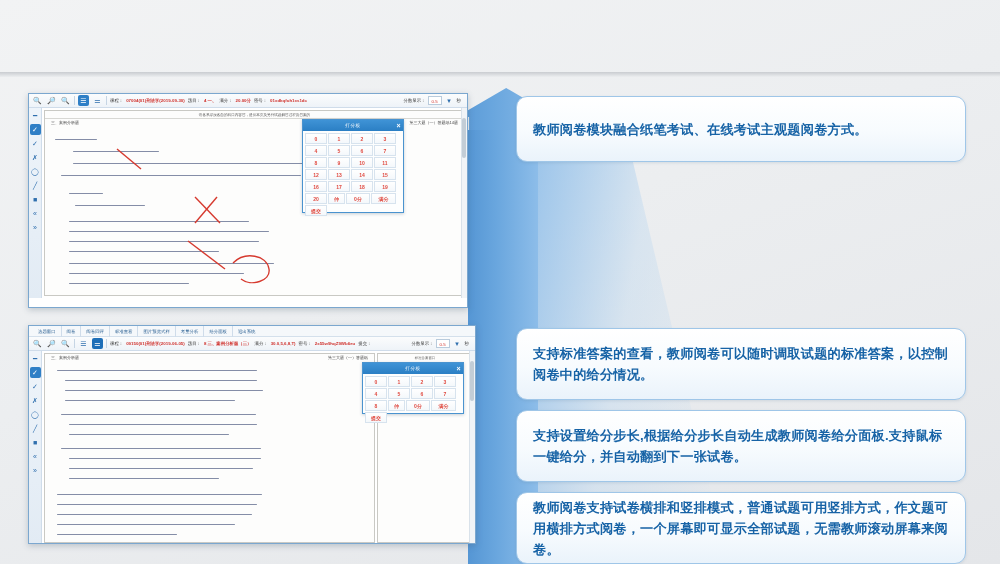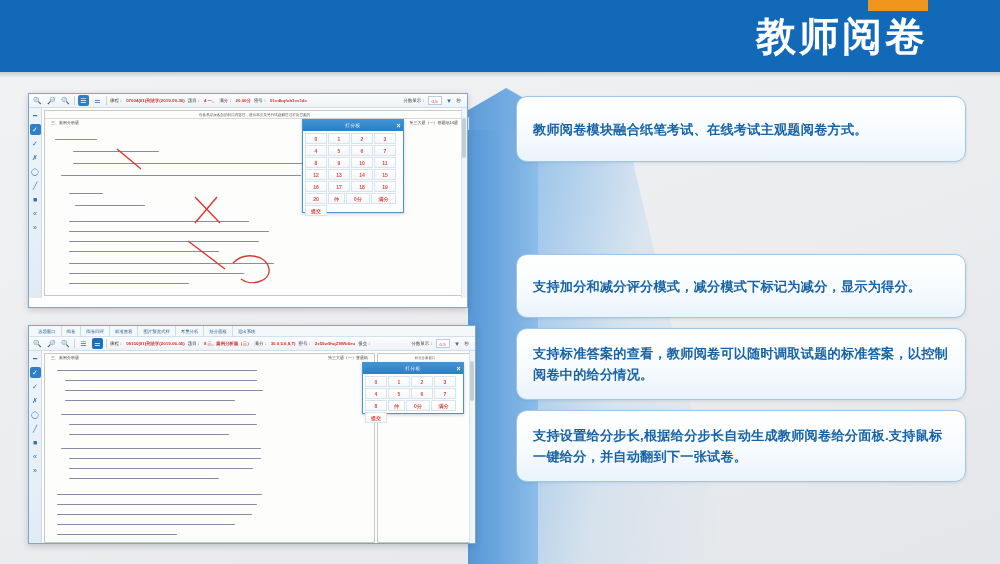--- a/index.html
+++ b/index.html
@@ -181,44 +181,40 @@
   .scroll-thumb{
     position:absolute;right:1px;top:10px;width:4px;height:40px;
     background:#c3cdd6;border-radius:2px;
   }
 </style>
 </head>
 <body>
 
 <div id="stage">
 
-  <div class="header">
-    <div class="header-accent"></div>
-    <div class="header-title">教师阅卷</div>
-  </div>
   <div class="header-shadow"></div>
 
   <div class="arrow-wrap">
     <div class="arrow-head"></div>
     <div class="arrow-shaft"></div>
     <div class="arrow-fade"></div>
   </div>
 
   <div class="callouts">
     <div class="callout c1">
       <p>教师阅卷模块融合纸笔考试、在线考试主观题阅卷方式。</p>
     </div>
-    <div class="callout c3">
-      <p>支持加分和减分评分模式，减分模式下标记为减分，显示为得分。</p>
-    </div>
     <div class="callout c5">
       <p>支持设置给分步长,根据给分步长自动生成教师阅卷给分面板.支持鼠标一键给分，并自动翻到下一张试卷。</p>
     </div>
     <div class="callout c4">
       <p>支持标准答案的查看，教师阅卷可以随时调取试题的标准答案，以控制阅卷中的给分情况。</p>
+    </div>
+    <div class="callout c6">
+      <p>教师阅卷支持试卷横排和竖排模式，普通试题可用竖排方式，作文题可用横排方式阅卷，一个屏幕即可显示全部试题，无需教师滚动屏幕来阅卷。</p>
     </div>
   </div>
 
   <div class="appwin win-top">
 
     <div class="toolbar">
       <div class="tb-ico">🔍</div>
       <div class="tb-ico">🔎</div>
       <div class="tb-ico">🔍</div>
       <div class="tb-sep"></div>

